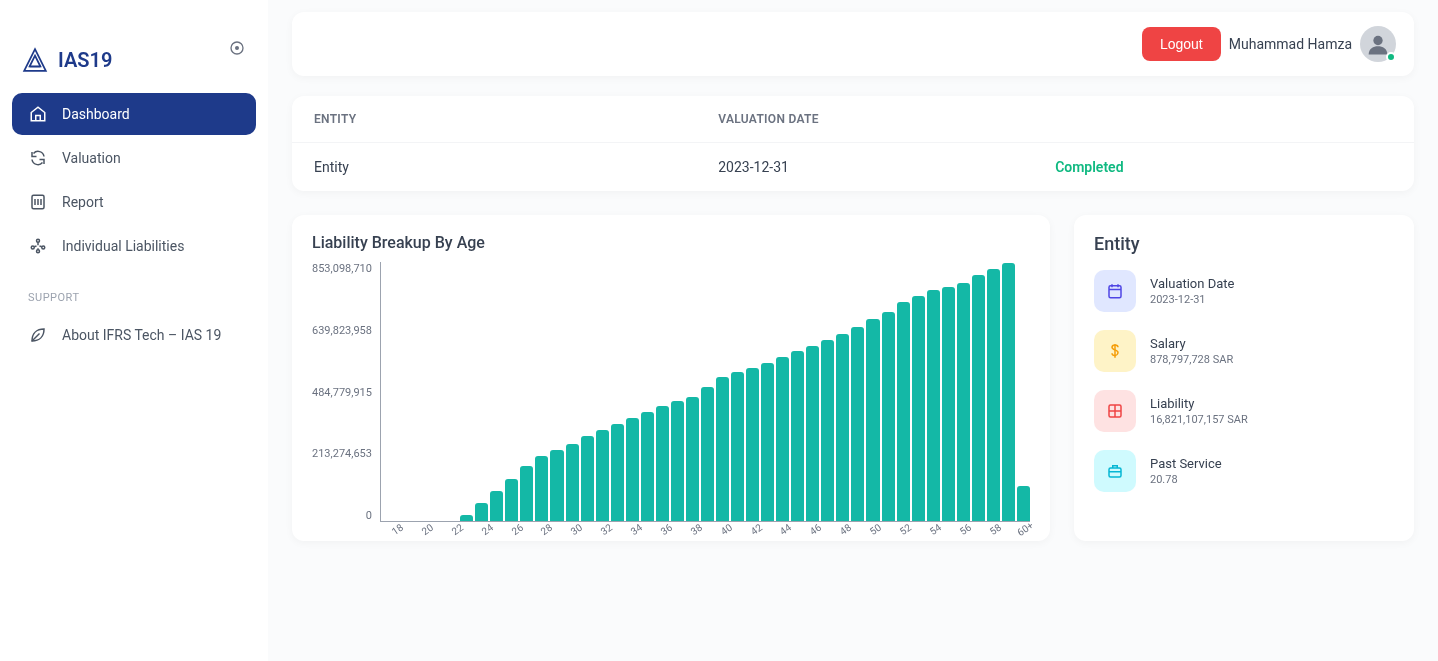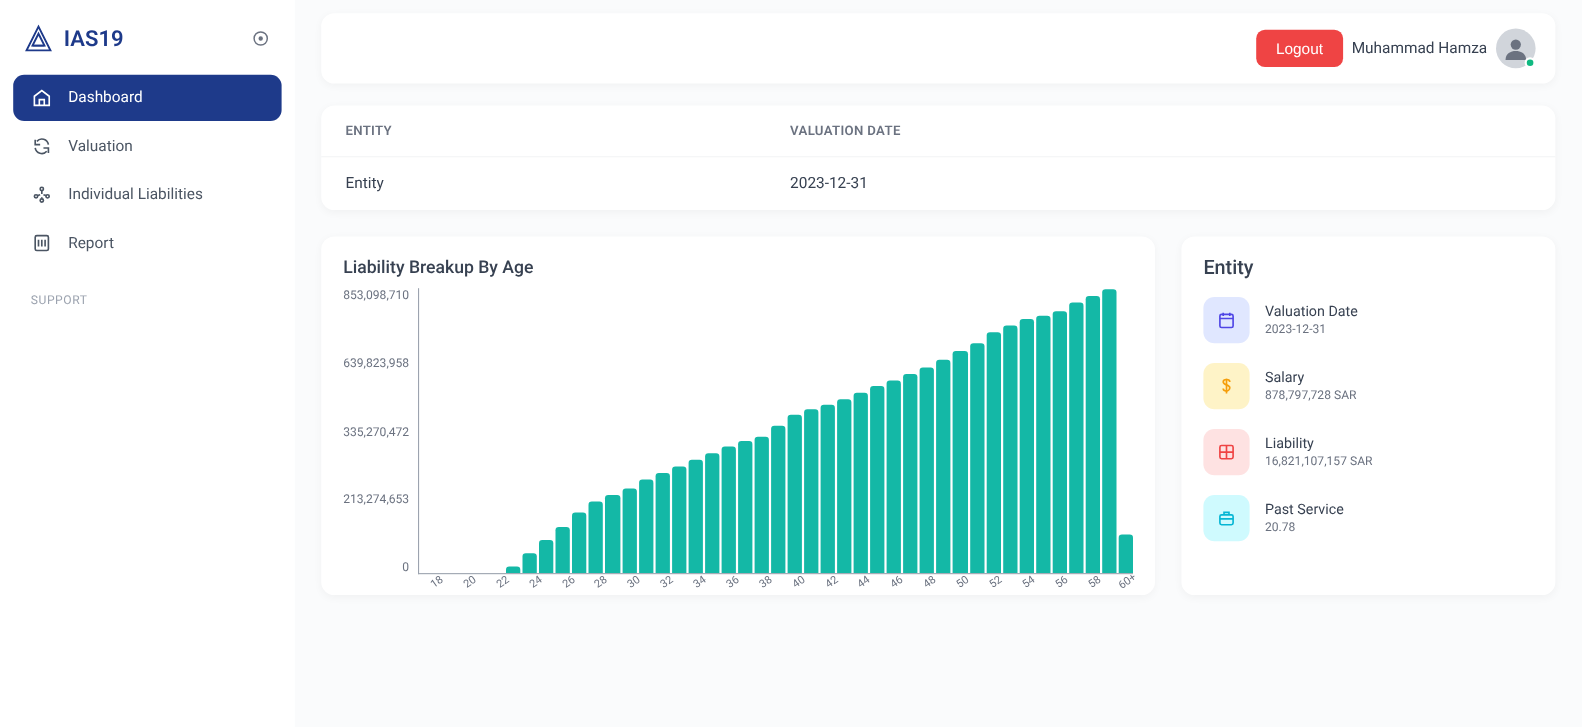--- a/index.html
+++ b/index.html
@@ -23,20 +23,21 @@
   display: flex;
   align-items: center;
   justify-content: space-between;
   padding: 4px 10px 14px 10px;
   margin-bottom: 6px;
 }
 .logo {
   display: flex;
   align-items: center;
   gap: 10px;
+  margin-top: 25px;
 }
 .logo-icon { width: 26px; height: 26px; }
 .logo-text {
   font-size: 20px;
   font-weight: 600;
   color: #1e3a8a;
 }
 .collapse-btn {
   width: 18px; height: 18px;
   display: flex; align-items: center; justify-content: center;
@@ -294,42 +295,51 @@
           <path d="M20 10 A8 8 0 0 0 6 6"></path>
           <path d="M4 14 A8 8 0 0 0 18 18"></path>
         </svg>
     </span>
     <span>Valuation</span>
   </div>
 
   <div class="nav-item">
     <span class="nav-icon">
       <svg viewBox="0 0 24 24" width="18" height="18" fill="none" stroke="currentColor" stroke-width="2">
+          <rect x="4" y="3" width="16" height="18" rx="2"></rect>
+          <line x1="8" y1="8" x2="8" y2="16"></line>
+          <line x1="12" y1="8" x2="12" y2="16"></line>
+          <line x1="16" y1="8" x2="16" y2="16"></line>
+        </svg>
+    </span>
+    <span>Report</span>
+  </div>
+  <div class="nav-item">
+    <span class="nav-icon">
+      <svg viewBox="0 0 24 24" width="18" height="18" fill="none" stroke="currentColor" stroke-width="2">
           <circle cx="12" cy="5" r="2"></circle>
           <circle cx="5" cy="14" r="2"></circle>
           <circle cx="19" cy="14" r="2"></circle>
           <circle cx="12" cy="19" r="2"></circle>
           <path d="M12 7 v4 M12 15 v2 M10 12 L7 13 M14 12 L17 13"></path>
         </svg>
     </span>
     <span>Individual Liabilities</span>
   </div>
+
+  <div class="section-hdr">SUPPORT</div>
   <div class="nav-item">
     <span class="nav-icon">
       <svg viewBox="0 0 24 24" width="18" height="18" fill="none" stroke="currentColor" stroke-width="2">
-          <rect x="4" y="3" width="16" height="18" rx="2"></rect>
-          <line x1="8" y1="8" x2="8" y2="16"></line>
-          <line x1="12" y1="8" x2="12" y2="16"></line>
-          <line x1="16" y1="8" x2="16" y2="16"></line>
+          <path d="M4 20 C4 10 10 4 20 4 C20 14 14 20 4 20 Z"></path>
+          <path d="M4 20 L14 10"></path>
         </svg>
     </span>
-    <span>Report</span>
-  </div>
-
-  <div class="section-hdr">SUPPORT</div>
+    <span>About IFRS Tech – IAS 19</span>
+  </div>
 </aside>
 
 <main class="main">
   <div class="topbar">
     <button class="logout-btn">Logout</button>
     <span class="user-name">Muhammad Hamza</span>
     <div class="avatar">
       <svg viewBox="0 0 24 24" fill="#6b7280">
           <circle cx="12" cy="9" r="4"></circle>
           <path d="M4 21 C4 16 8 14 12 14 C16 14 20 16 20 21 Z"></path>
@@ -339,32 +349,33 @@
   </div>
 
   <div class="summary-card">
     <div class="summary-header">
       <div>ENTITY</div>
       <div>VALUATION DATE</div>
     </div>
     <div class="summary-row">
       <div>Entity</div>
       <div>2023-12-31</div>
+      <div class="status-completed">Completed</div>
     </div>
   </div>
 
   <div class="panels">
 
     <div class="chart-card">
       <div class="chart-title">Liability Breakup By Age</div>
       <div class="chart-wrap">
         <div class="y-axis" id="y-axis">
             <div>853,098,710</div>
             <div>639,823,958</div>
-            <div>335,270,472</div>
+            <div>484,779,915</div>
             <div>213,274,653</div>
             <div>0</div>
           </div>
         <div class="plot-area" id="plot-area">
             <div class="bar" title="18: 0" style="height: 0%; visibility: hidden;"></div>
             <div class="bar" title="19: 0" style="height: 0%; visibility: hidden;"></div>
             <div class="bar" title="20: 0" style="height: 0%; visibility: hidden;"></div>
             <div class="bar" title="21: 0" style="height: 0%; visibility: hidden;"></div>
             <div class="bar" title="22: 0" style="height: 0%; visibility: hidden;"></div>
             <div class="bar" title="23: 20,000,000" style="height: 2.34439%;"></div>

